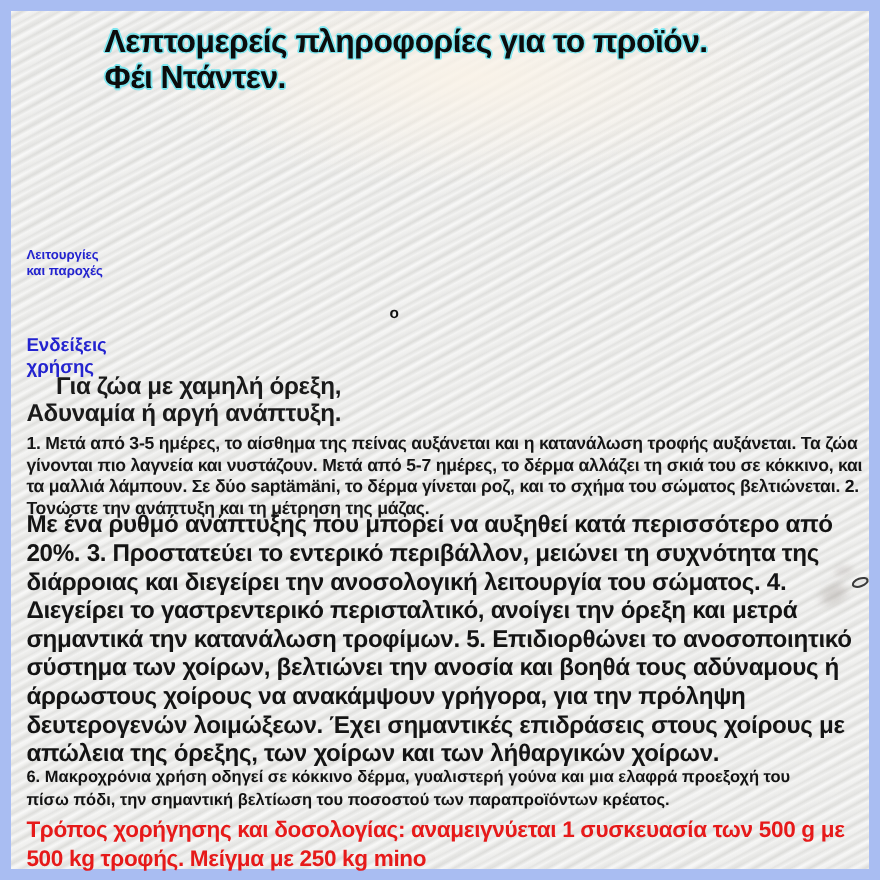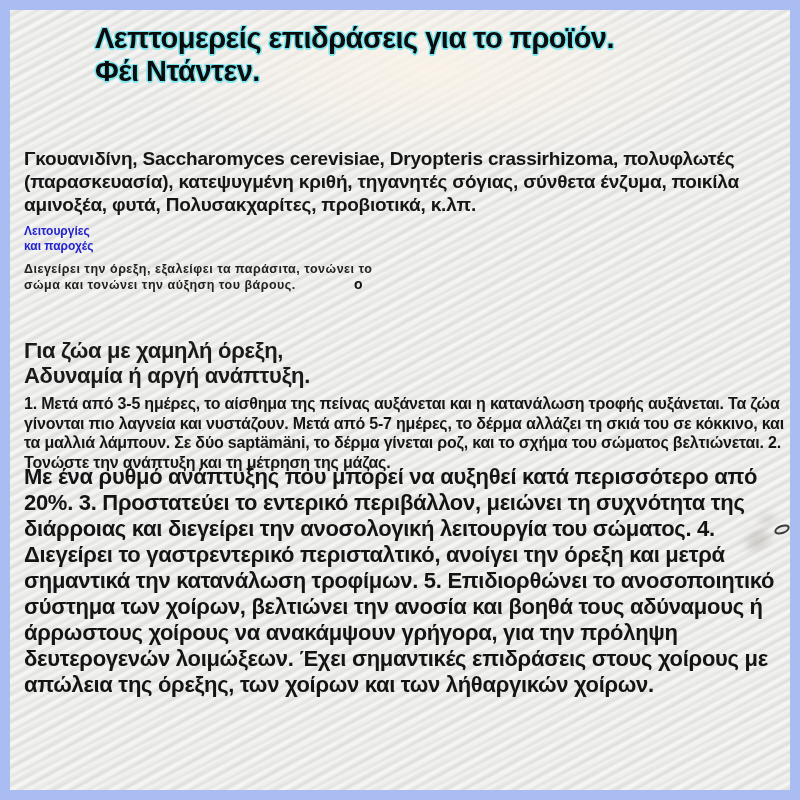--- a/index.html
+++ b/index.html
@@ -71,20 +71,21 @@
   .stray-o {
     left: 344px; top: 266px;
     font-size: 14px; font-weight: bold; color: #111111;
   }
   .h-usage { left: 14px; top: 294px; font-size: 17px; line-height: 20px; }
   .usage-sub {
     left: 14px; top: 328px;
     font-size: 22px; line-height: 25px;
     font-weight: bold; color: #1a1a1a;
     letter-spacing: -0.3px;
+    text-align: right;
   }
   .effects-1 {
     left: 14px; top: 384px; width: 778px;
     font-size: 16px; line-height: 19.5px;
     font-weight: bold; color: #161616;
     letter-spacing: -0.2px;
   }
   .effects-2 {
     left: 14px; top: 454px; width: 768px;
     font-size: 22px; line-height: 26px;
@@ -130,42 +131,43 @@
     filter: blur(3px);
     transform: rotate(-15deg);
   }
 </style>
 </head>
 <body>
 
 <div id="poster">
   <div id="paper">
 
-    <div class="abs title">Λεπτομερείς επιδράσεις για το προϊόν.
+    <div class="abs title">Λεπτομερείς πληροφορίες για το προϊόν.
 Φέι Ντάντεν.</div>
 
 
-    <div class="abs ingredients">Γκουανιδίνη, Saccharomyces cerevisiae, Dryopteris crassirhizoma, πολυφλωτές (παρασκευασία), κατεψυγμένη κριθή, τηγανητές σόγιας, σύνθετα ένζυμα, ποικίλα αμινοξέα, φυτά, Πολυσακχαρίτες, προβιοτικά, κ.λπ.</div>
 
     <div class="abs blue-heading h-functions">Λειτουργίες
 και παροχές</div>
 
-    <div class="abs functions-body">Διεγείρει την όρεξη, εξαλείφει τα παράσιτα, τονώνει το
-σώμα και τονώνει την αύξηση του βάρους.</div>
 
     <div class="abs stray-o">o</div>
 
+    <div class="abs blue-heading h-usage">Ενδείξεις
+χρήσης</div>
 
     <div class="abs usage-sub">Για ζώα με χαμηλή όρεξη,
 Αδυναμία ή αργή ανάπτυξη.</div>
 
     <div class="abs effects-1">1. Μετά από 3-5 ημέρες, το αίσθημα της πείνας αυξάνεται και η κατανάλωση τροφής αυξάνεται. Τα ζώα γίνονται πιο λαγνεία και νυστάζουν. Μετά από 5-7 ημέρες, το δέρμα αλλάζει τη σκιά του σε κόκκινο, και τα μαλλιά λάμπουν. Σε δύο saptämäni, το δέρμα γίνεται ροζ, και το σχήμα του σώματος βελτιώνεται. 2. Τονώστε την ανάπτυξη και τη μέτρηση της μάζας.</div>
 
     <div class="abs effects-2">Με ένα ρυθμό ανάπτυξης που μπορεί να αυξηθεί κατά περισσότερο από 20%. 3. Προστατεύει το εντερικό περιβάλλον, μειώνει τη συχνότητα της διάρροιας και διεγείρει την ανοσολογική λειτουργία του σώματος. 4. Διεγείρει το γαστρεντερικό περισταλτικό, ανοίγει την όρεξη και μετρά σημαντικά την κατανάλωση τροφίμων. 5. Επιδιορθώνει το ανοσοποιητικό σύστημα των χοίρων, βελτιώνει την ανοσία και βοηθά τους αδύναμους ή άρρωστους χοίρους να ανακάμψουν γρήγορα, για την πρόληψη δευτερογενών λοιμώξεων. Έχει σημαντικές επιδράσεις στους χοίρους με απώλεια της όρεξης, των χοίρων και των λήθαργικών χοίρων.</div>
 
     <div class="smudge"></div>
     <div class="smudge2"></div>
     <div class="speck"></div>
 
+    <div class="abs effects-3">6. Μακροχρόνια χρήση οδηγεί σε κόκκινο δέρμα, γυαλιστερή γούνα και μια ελαφρά προεξοχή του πίσω πόδι, την σημαντική βελτίωση του ποσοστού των παραπροϊόντων κρέατος.</div>
 
+    <div class="abs dosage">Τρόπος χορήγησης και δοσολογίας: αναμειγνύεται 1 συσκευασία των 500 g με 500 kg τροφής. Μείγμα με 250 kg mino</div>
 
   </div>
 </div>
 
 </body></html>

